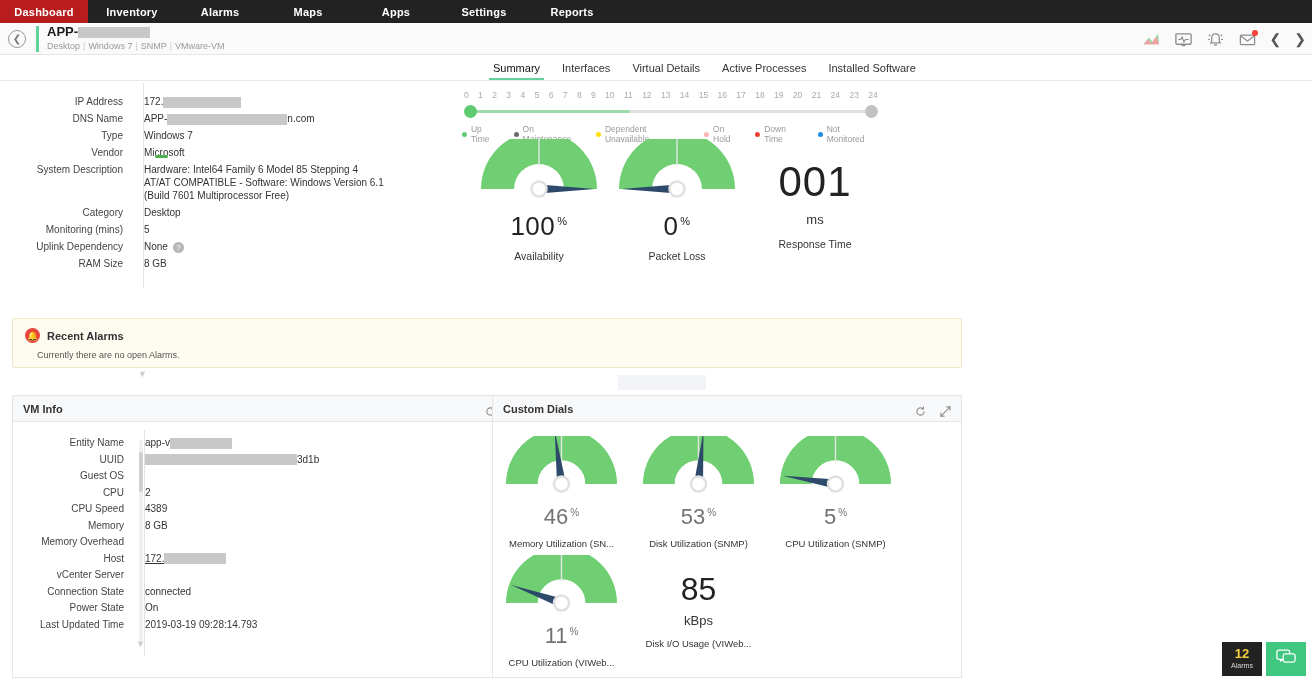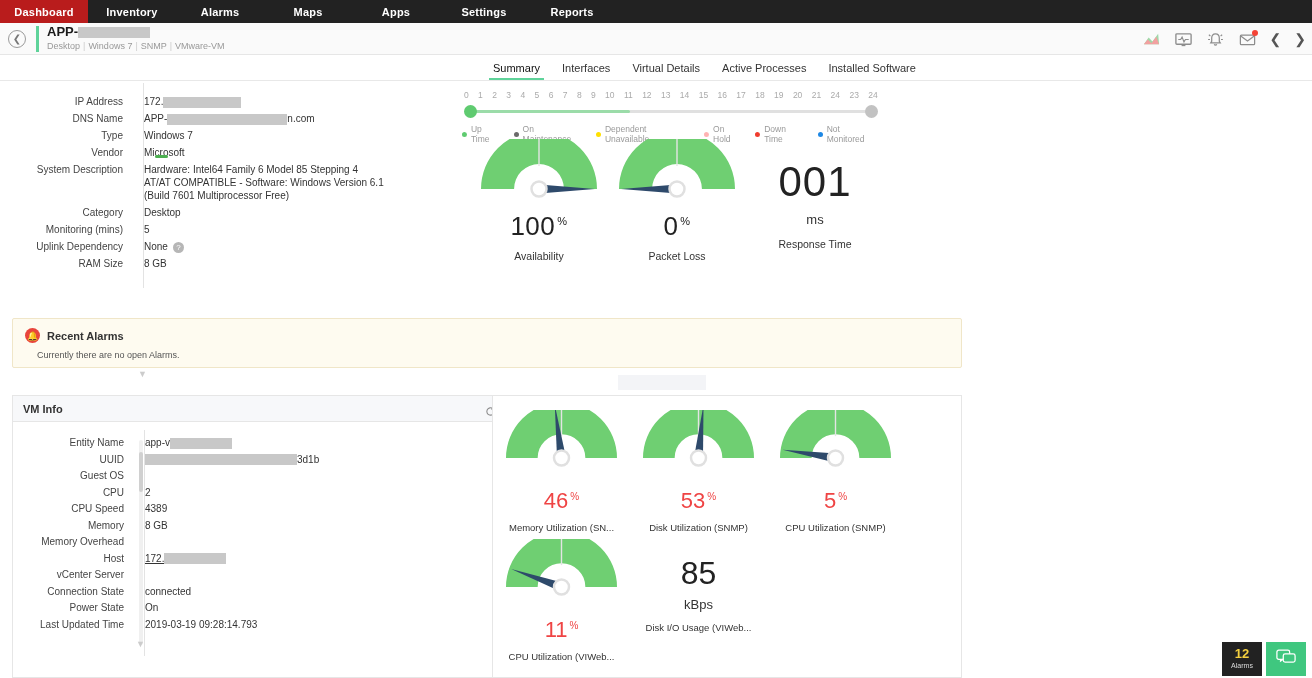--- a/index.html
+++ b/index.html
@@ -172,21 +172,21 @@
   .vmvalue { color: #333; padding-left: 11px; }
   .vmvalue.link { text-decoration: underline; }
   .sbar { position: absolute; left: 126px; top: 18px; width: 4px; height: 205px; background: #f0f0f0; border-radius: 2px; }
   .sthumb { position: absolute; left: 126px; top: 30px; width: 4px; height: 40px; background: #d0d0d0; border-radius: 2px; }
   .vmcaret { position: absolute; left: 123px; top: 243px; color: #ccc; font-size: 9px; }
 
   .dialsbody { padding: 14px 0 0 0; }
   .dialgrid { display: flex; flex-wrap: wrap; }
   .dialcell { width: 137px; text-align: center; margin-bottom: 6px; }
   .dwrap { position: relative; width: 115px; height: 60px; margin: 0 auto; }
-  .dval { font-size: 22px; color: #ef4444; margin-top: 20px; line-height: 1; }
+  .dval { font-size: 22px; color: #737373; margin-top: 10px; line-height: 1; }
   .dval sup { font-size: 10px; vertical-align: super; margin-left: 2px; }
   .dunit { font-size: 13px; color: #333; margin-top: 8px; }
   .dbig { font-size: 32px; color: #222; line-height: 1; padding-top: 18px; }
   .dlabel { font-size: 9.5px; color: #333; margin-top: 10px; white-space: nowrap; overflow: hidden; text-overflow: ellipsis; padding: 0 3px; }
 
   
   .alarmchip {
     position: absolute; right: 50px; bottom: 2px; width: 40px; height: 34px;
     background: #222; color: #fff; text-align: center; cursor: pointer;
   }
@@ -487,20 +487,37 @@
         <div class="vmrow">
           <div class="vmlabel">Last Updated Time</div>
           <div class="vmvalue"><span>2019-03-19 09:28:14.793</span></div>
         </div>
       </div>
   </div>
   <div class="vmcaret">▼</div>
 </div>
 
 <div class="panel" id="customdials">
+  <div class="panelhdr">
+    <span class="paneltitle">Custom Dials</span>
+    <span class="panelicons">
+      <span class="pic">
+        <svg viewBox="0 0 12 12" width="11" height="11">
+            <path d="M10 6 a4 4 0 1 1 -1.3 -3" fill="none" stroke="#8d8d8d" stroke-width="1.2"></path>
+            <polyline points="9.2,0.6 9.2,3.2 6.6,3.2" fill="none" stroke="#8d8d8d" stroke-width="1.2"></polyline>
+          </svg>
+      </span>
+      <span class="pic">
+        <svg viewBox="0 0 12 12" width="11" height="11">
+            <path d="M1 11 L11 1 M7 1 H11 V5" fill="none" stroke="#8d8d8d" stroke-width="1.2"></path>
+            <path d="M1 7 V11 H5" fill="none" stroke="#8d8d8d" stroke-width="1.2"></path>
+          </svg>
+      </span>
+    </span>
+  </div>
   <div class="dialsbody">
     <div class="dialgrid" id="dialgrid">
         <div class="dialcell">
           <div class="dwrap">
             <svg width="115" height="62" class="gsvg">
               <path d="M 2 48 A 55.5 55.5 0 0 1 113 48 L 81.365 48 A 23.865 23.865 0 0 0 33.635000000000005 48 Z" fill="#6FCF72"></path>
               <line x1="57.5" y1="-11.5" x2="57.5" y2="26.135" stroke="#e4e4e4" stroke-width="1.4"></line>
               <path d="M 50.79467200430973 -5.07813652032457 L 53.03548384408485 48.563999551039366 L 61.96451615591515 47.436000448960634 Z" fill="#2E4A6B"></path>
               <circle cx="57.5" cy="48" r="7.5" fill="#fff" stroke="#e0e0e0" stroke-width="2.5"></circle>
             </svg>

